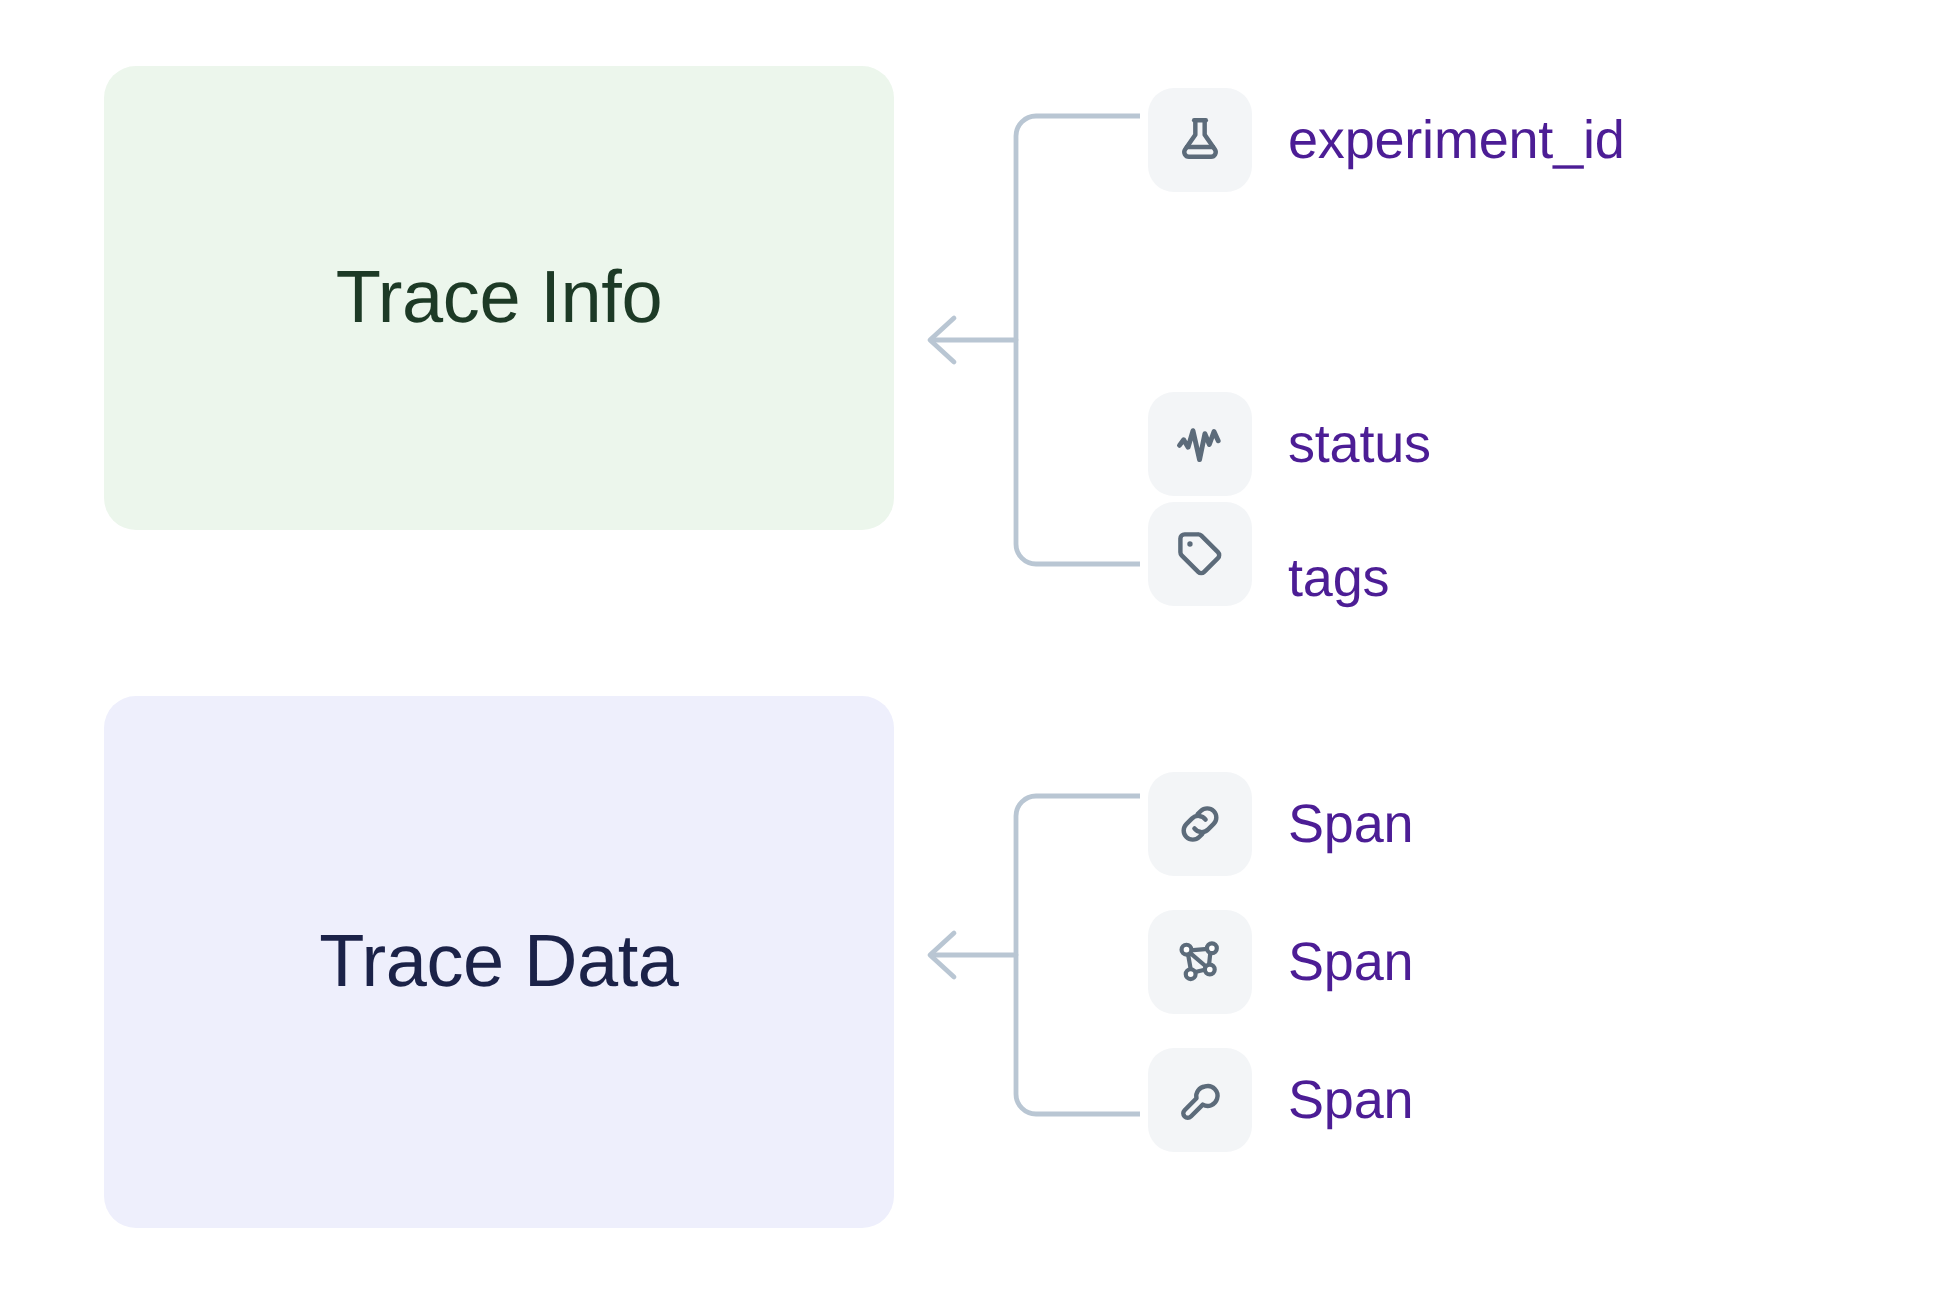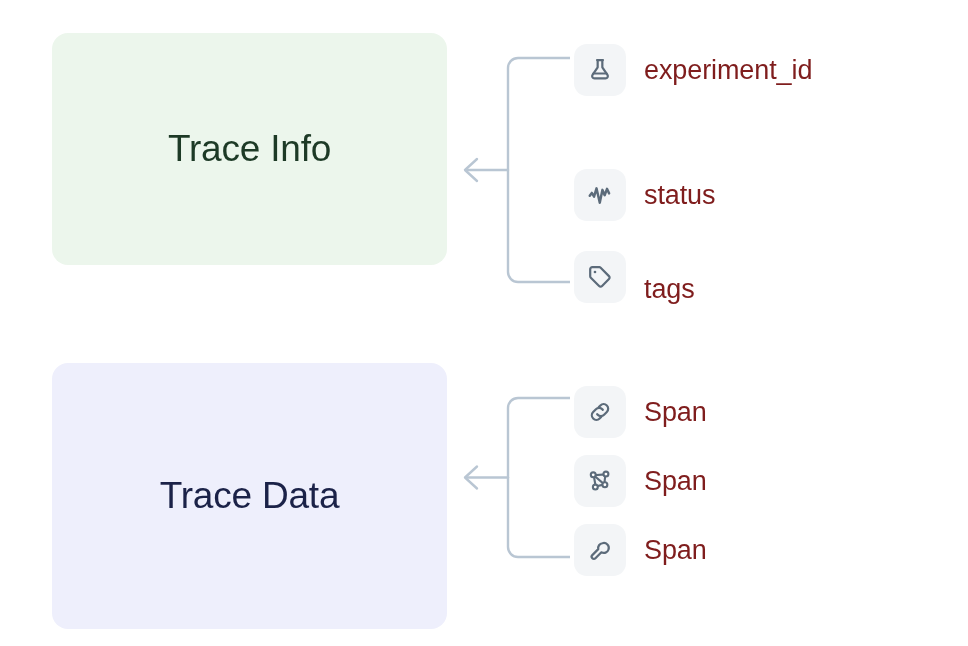--- a/index.html
+++ b/index.html
@@ -38,21 +38,21 @@
     left: 52px;
     top: 33px;
     width: 395px;
     height: 232px;
     background: #ecf6ec;
   }
   #box-trace-info .group-label { color: #1d3a26; }
 
   #box-trace-data {
     left: 52px;
-    top: 363px;
+    top: 348px;
     width: 395px;
     height: 266px;
     background: #eeeffc;
   }
   #box-trace-data .group-label { color: #1b2248; }
 
   
   .connector {
     position: absolute;
     pointer-events: none;
@@ -78,30 +78,30 @@
     flex: 0 0 auto;
   }
   .icon-tile svg {
     width: 28px;
     height: 28px;
     display: block;
   }
   .row-label {
     font-size: 27px;
     font-weight: 400;
-    color: #7f1d1d;
+    color: #4c1d95;
     letter-spacing: -0.1px;
     white-space: nowrap;
     line-height: 1;
   }
 
   
   #row-info-0 { left: 574px; top: 44px; }
   #row-info-1 { left: 574px; top: 113px; }
-  #row-info-2 { left: 574px; top: 169px; }
+  #row-info-2 { left: 574px; top: 196px; }
   #row-info-3 { left: 574px; top: 251px; align-items: flex-end; }
 
   #row-data-0 { left: 574px; top: 386px; }
   #row-data-1 { left: 574px; top: 455px; }
   #row-data-2 { left: 574px; top: 524px; }
 </style>
 </head>
 <body>
 
 <div class="canvas">

